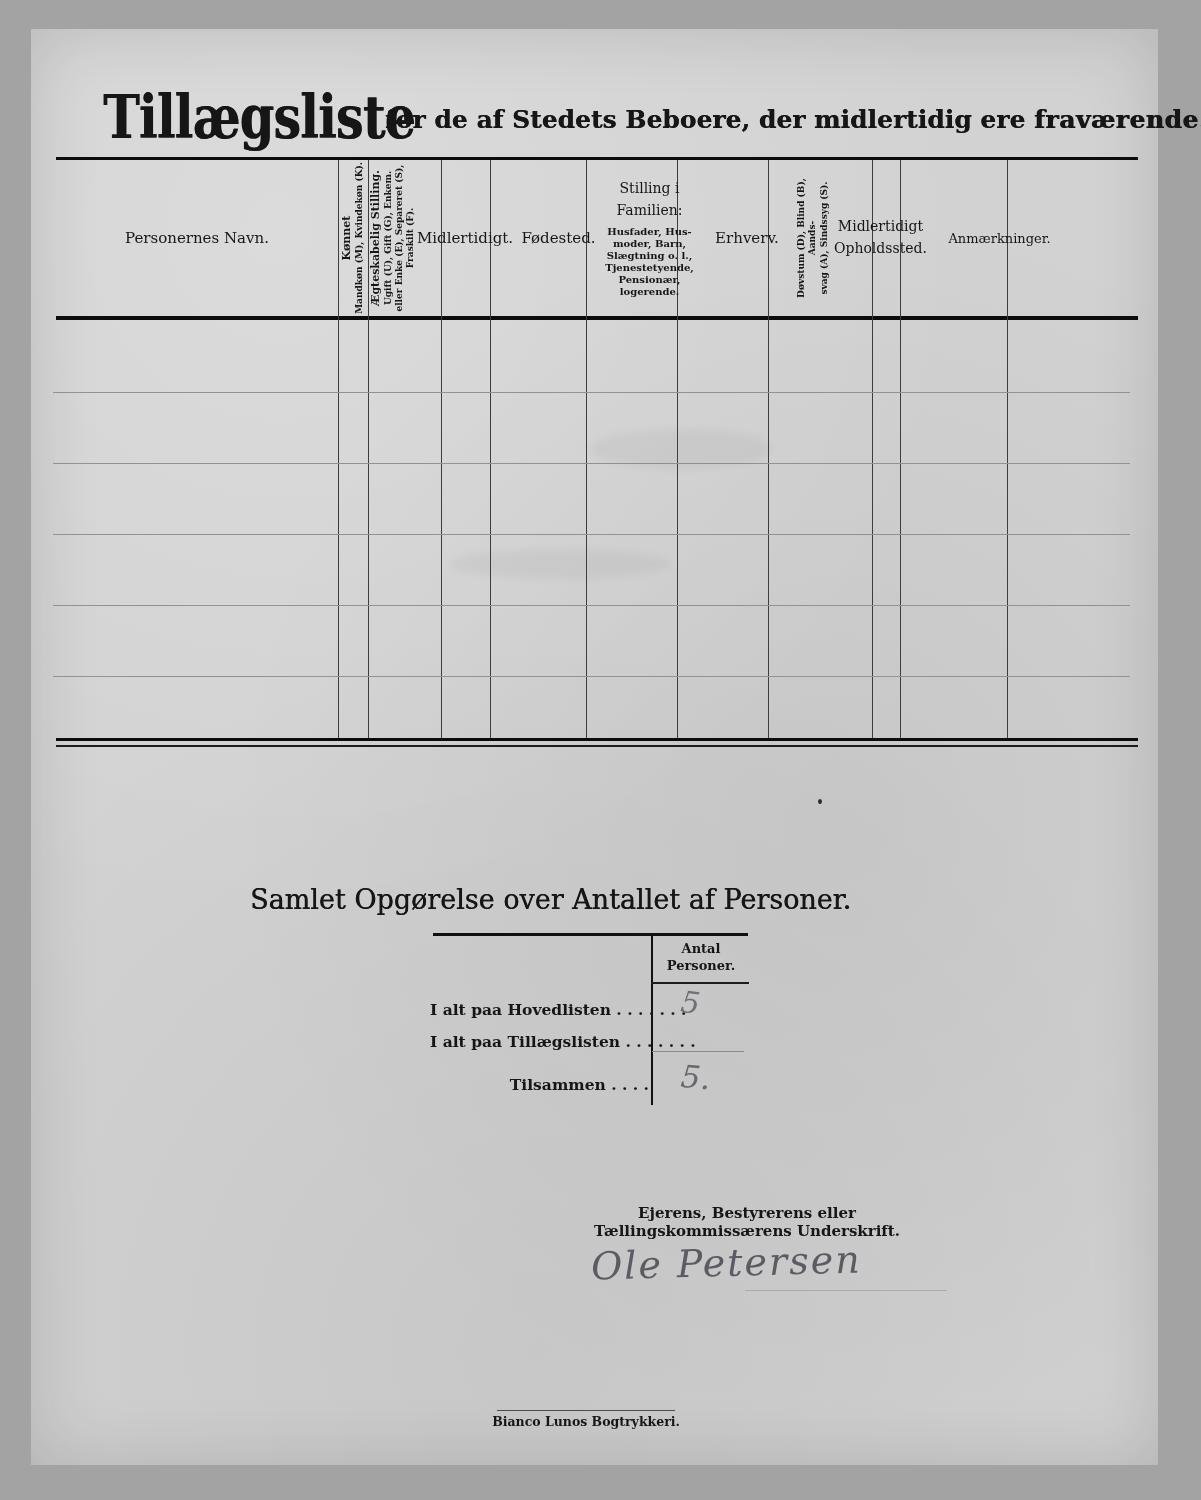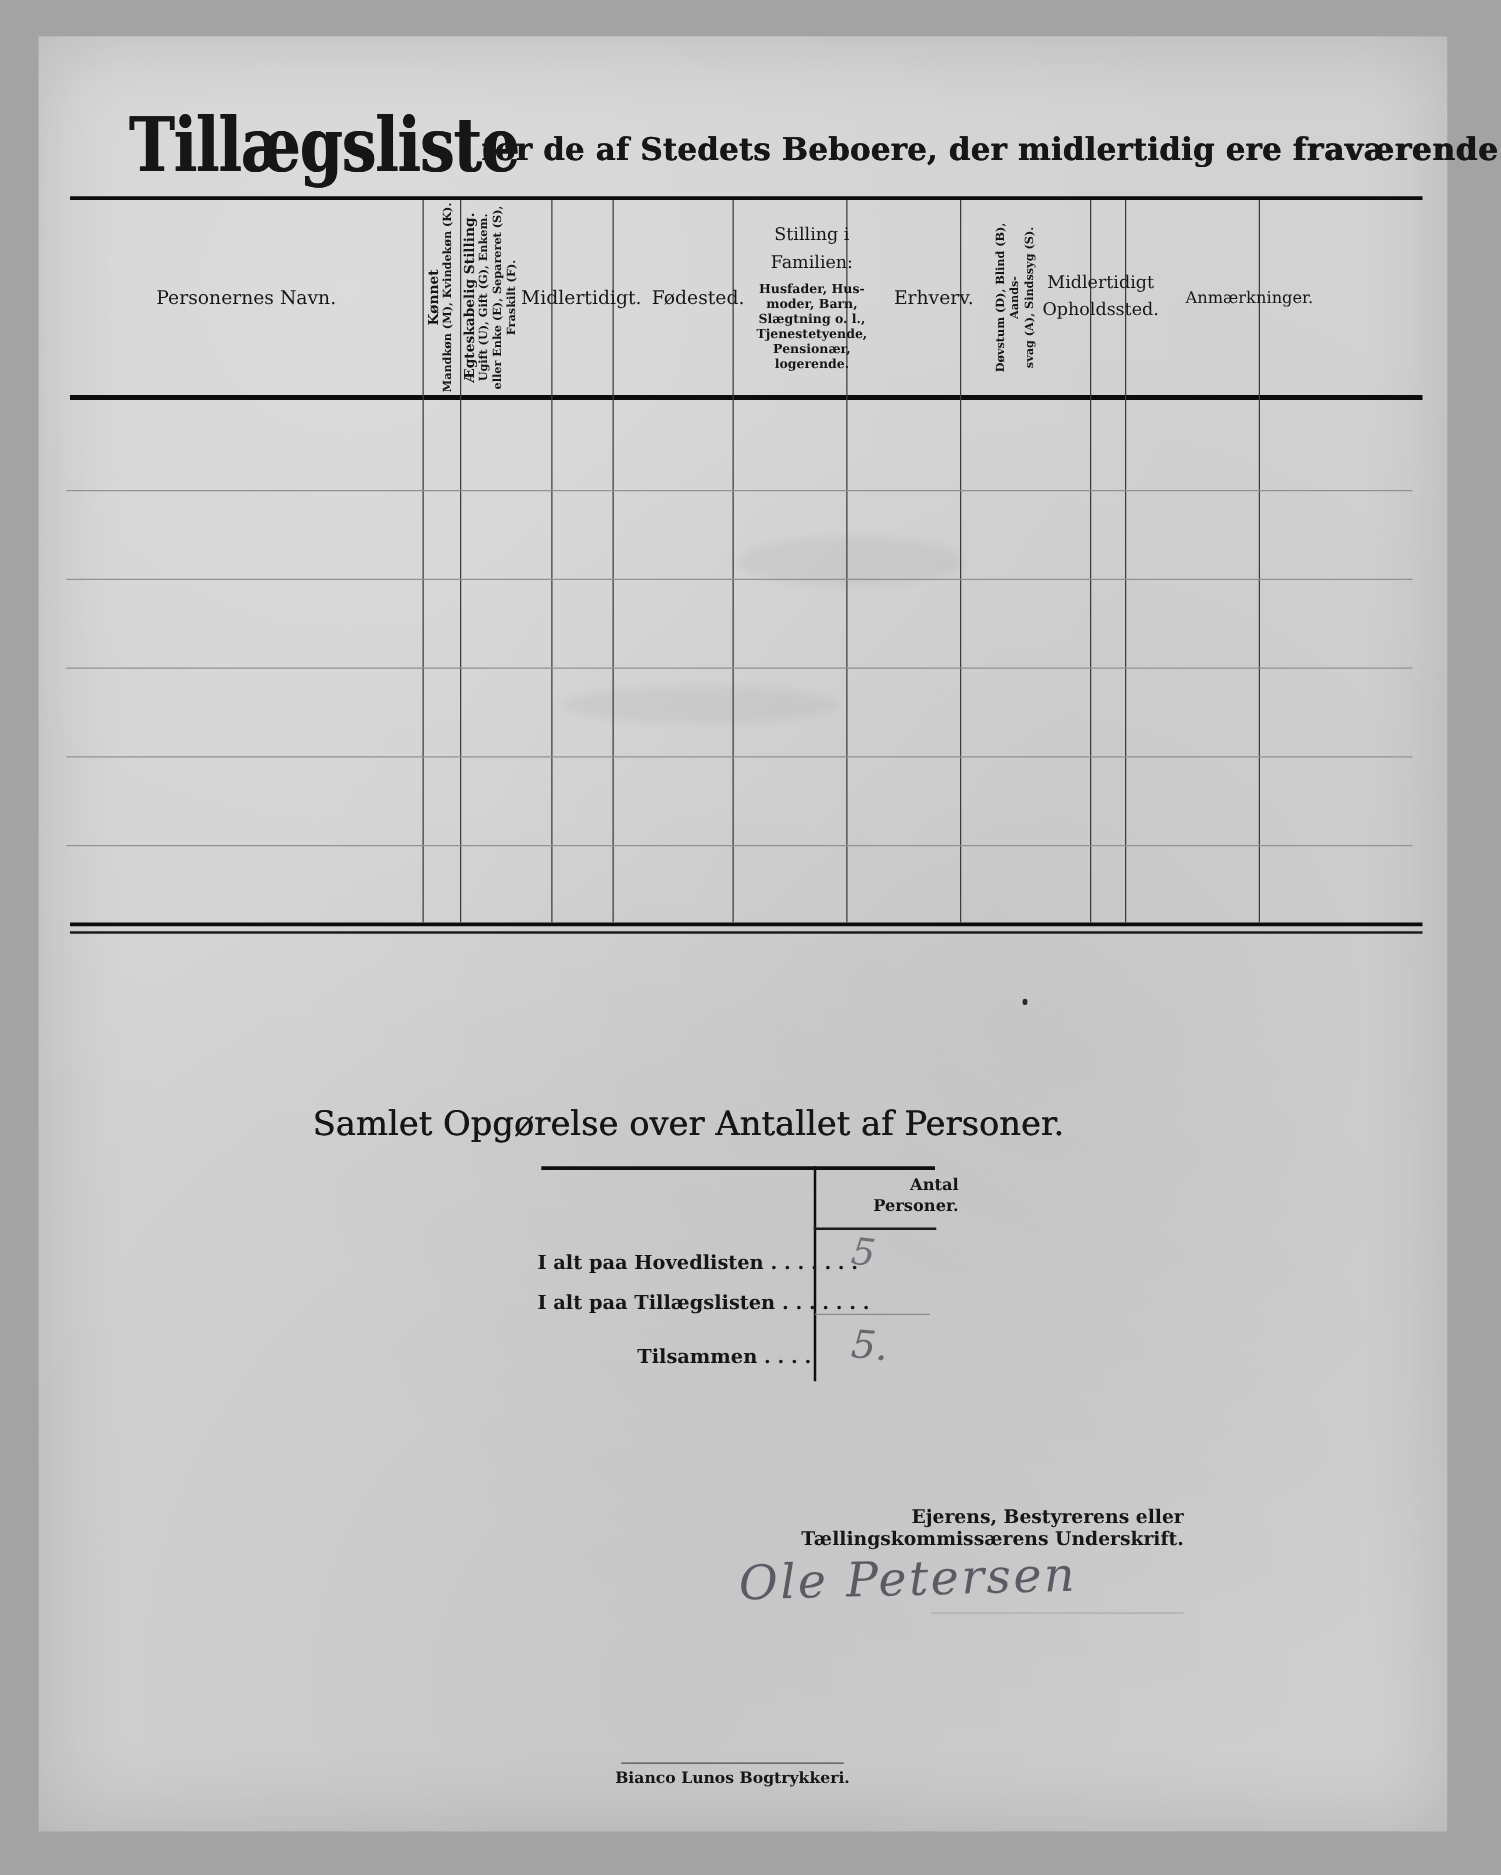--- a/index.html
+++ b/index.html
@@ -36,33 +36,33 @@
   .rot{position:absolute;top:50%;left:50%;width:152px;transform:translate(-50%,-50%) rotate(-90deg);
        text-align:center;}
   .rot .r-title{display:block;font-weight:bold;font-size:11px;line-height:1.15;}
   .rot .r-sub{display:block;font-weight:bold;font-size:9px;line-height:1.25;white-space:pre-line;}
   .row-line{position:absolute;left:-3px;right:8px;height:1px;background:#929292;}
   
   .sum-head{position:absolute;left:219px;top:855px;width:680px;text-align:left;
             font-size:27px;font-weight:normal;text-shadow:.4px 0 0 currentColor;}
   .s-rule-top{position:absolute;left:402px;top:904px;width:315px;height:3px;background:#101010;}
   .s-vline{position:absolute;left:620px;top:904px;width:2px;height:172px;background:#101010;}
-  .s-antal{position:absolute;left:622px;top:912px;width:96px;text-align:right;
-           font-size:13px;font-weight:bold;white-space:pre-line;line-height:1.3;padding-left:18px;}
+  .s-antal{position:absolute;left:622px;top:912px;width:96px;text-align:center;
+           font-size:13px;font-weight:bold;white-space:pre-line;line-height:1.3;}
   .s-rule-sub{position:absolute;left:620px;top:953px;width:98px;height:2px;background:#1c1c1c;}
   .s-label{position:absolute;font-size:15.5px;font-weight:bold;white-space:nowrap;}
   .s-lab1{left:399px;top:971px;}
   .s-lab2{left:399px;top:1003px;}
   .s-rule-mid{position:absolute;left:621px;top:1022px;width:92px;height:1px;background:#8a8a8a;}
   .s-lab3{left:399px;top:1046px;width:219px;text-align:right;}
   .hand{font-style:italic;color:#70707a;font-family:"DejaVu Serif","Liberation Serif",serif;}
   .s-val1{position:absolute;left:650px;top:956px;font-size:30px;transform:rotate(7deg);}
   .s-val3{position:absolute;left:650px;top:1030px;font-size:31px;color:#67676f;transform:rotate(5deg);}
   
-  .sig-cap{position:absolute;left:516px;top:1175px;width:400px;text-align:right;
+  .sig-cap{position:absolute;left:516px;top:1175px;width:400px;text-align:center;
            font-size:15px;font-weight:bold;}
   .sig-name{position:absolute;left:560px;top:1212px;font-size:38px;font-style:italic;
             color:#5b5b63;letter-spacing:2px;transform:rotate(-1.5deg);white-space:nowrap;}
   .sig-line{position:absolute;left:714px;top:1261px;width:202px;height:1px;background:#acacac;}
   
   .foot-rule{position:absolute;left:466px;top:1381px;width:178px;height:1px;background:#4d4d4d;}
   .foot-text{position:absolute;left:446px;top:1385px;width:218px;text-align:center;
              font-size:12.5px;font-weight:bold;}
   .speck{position:absolute;left:787px;top:770px;width:4px;height:5px;border-radius:50%;background:#2b2b2b;}
   .smudge{position:absolute;border-radius:50%;background:rgba(90,90,100,.06);filter:blur(3px);}

